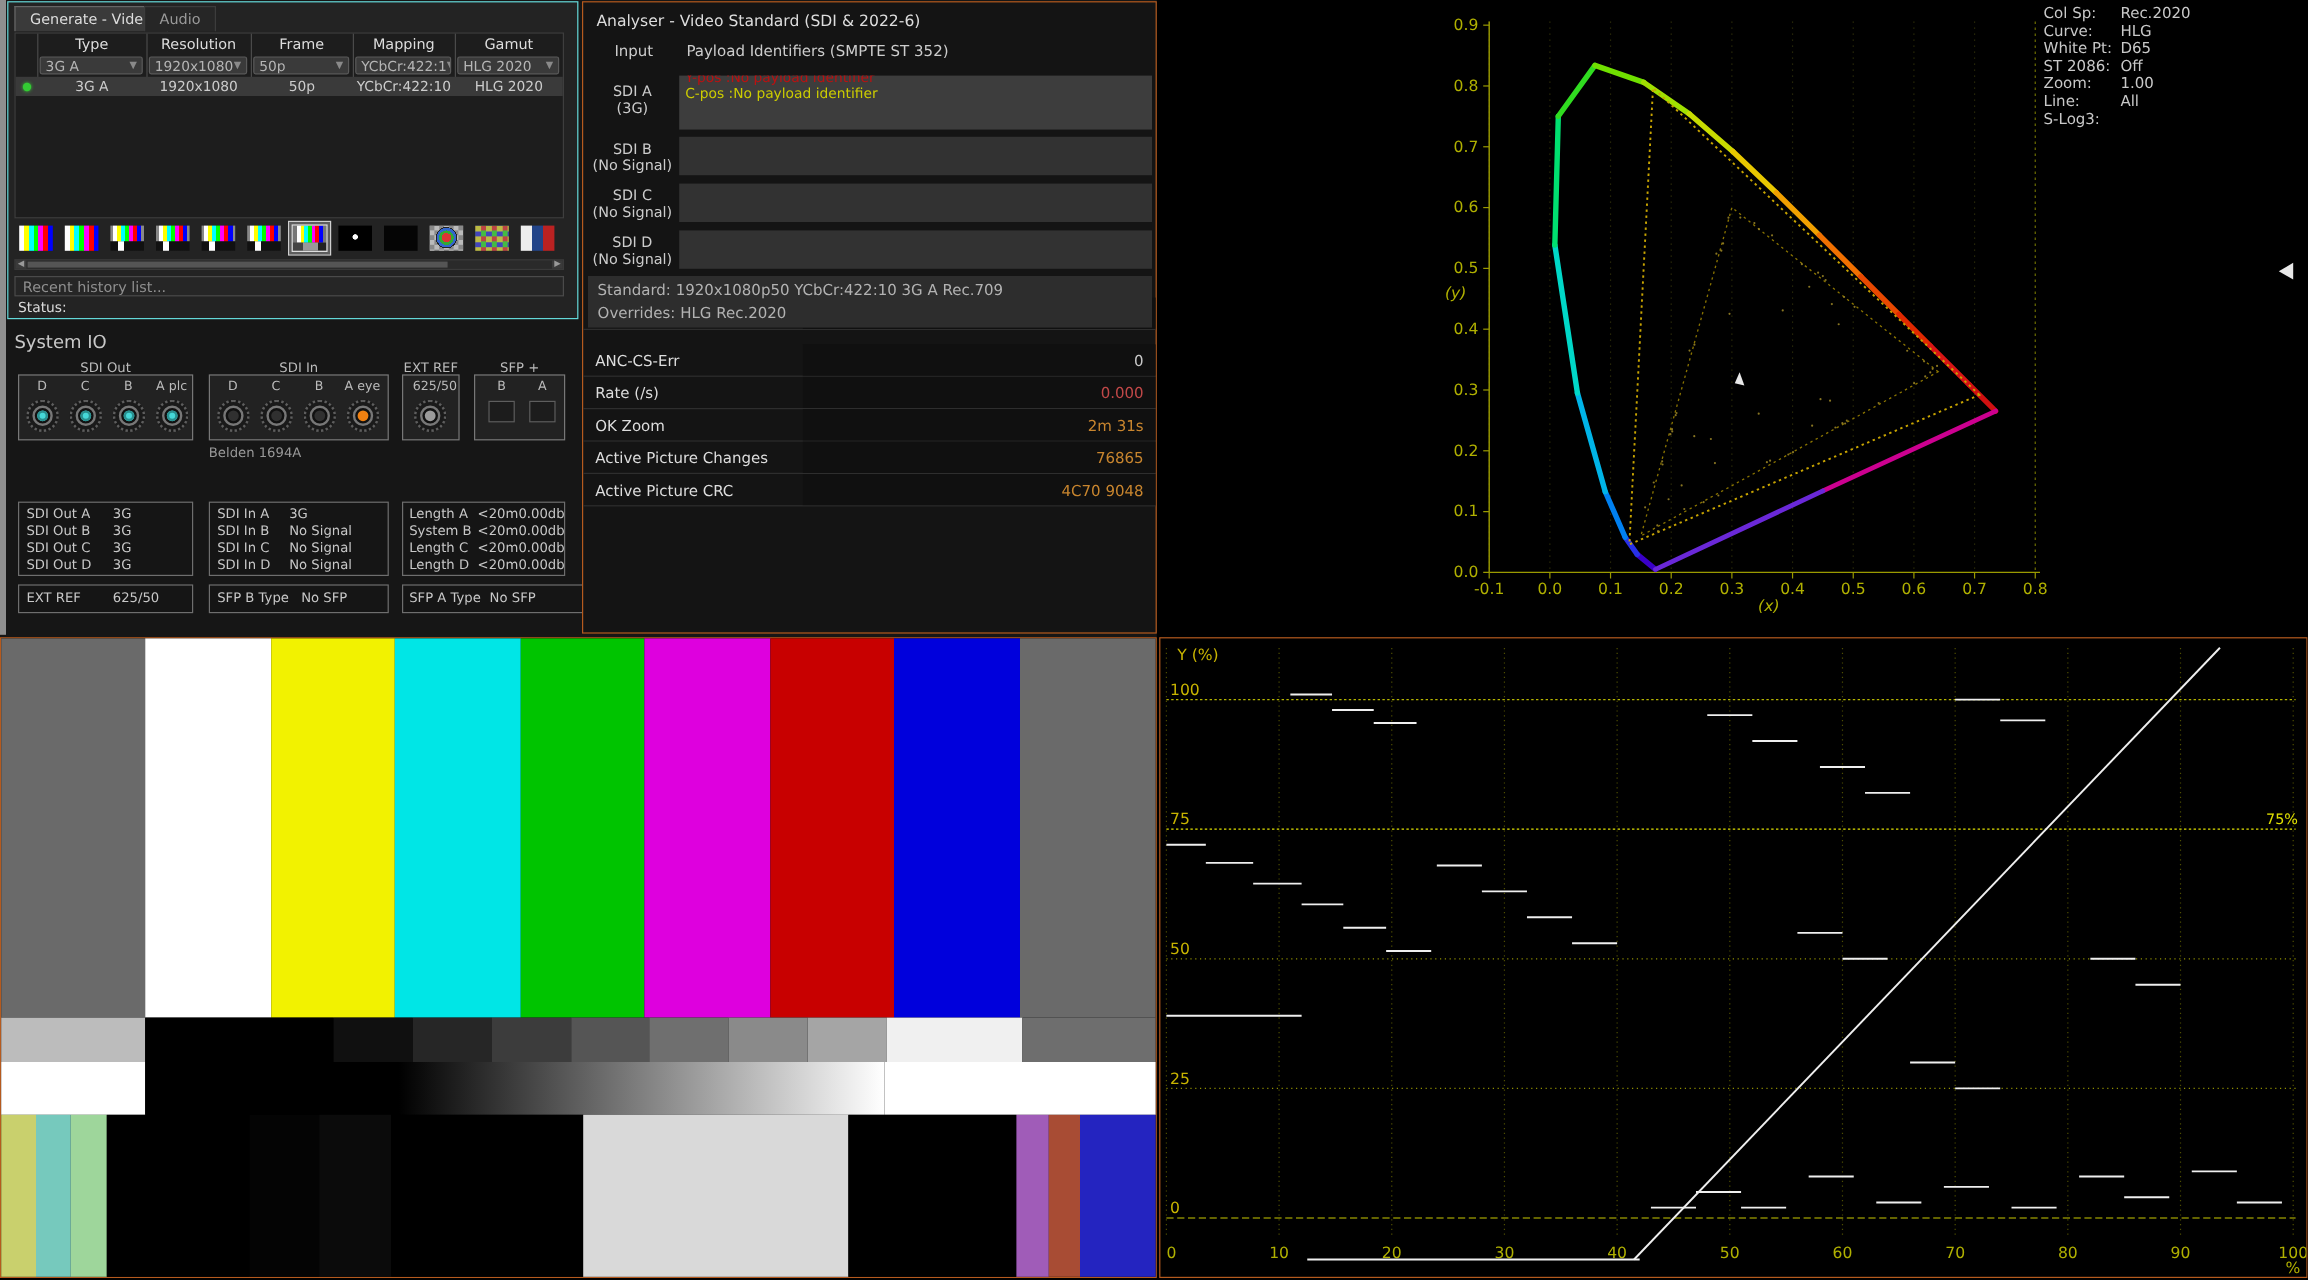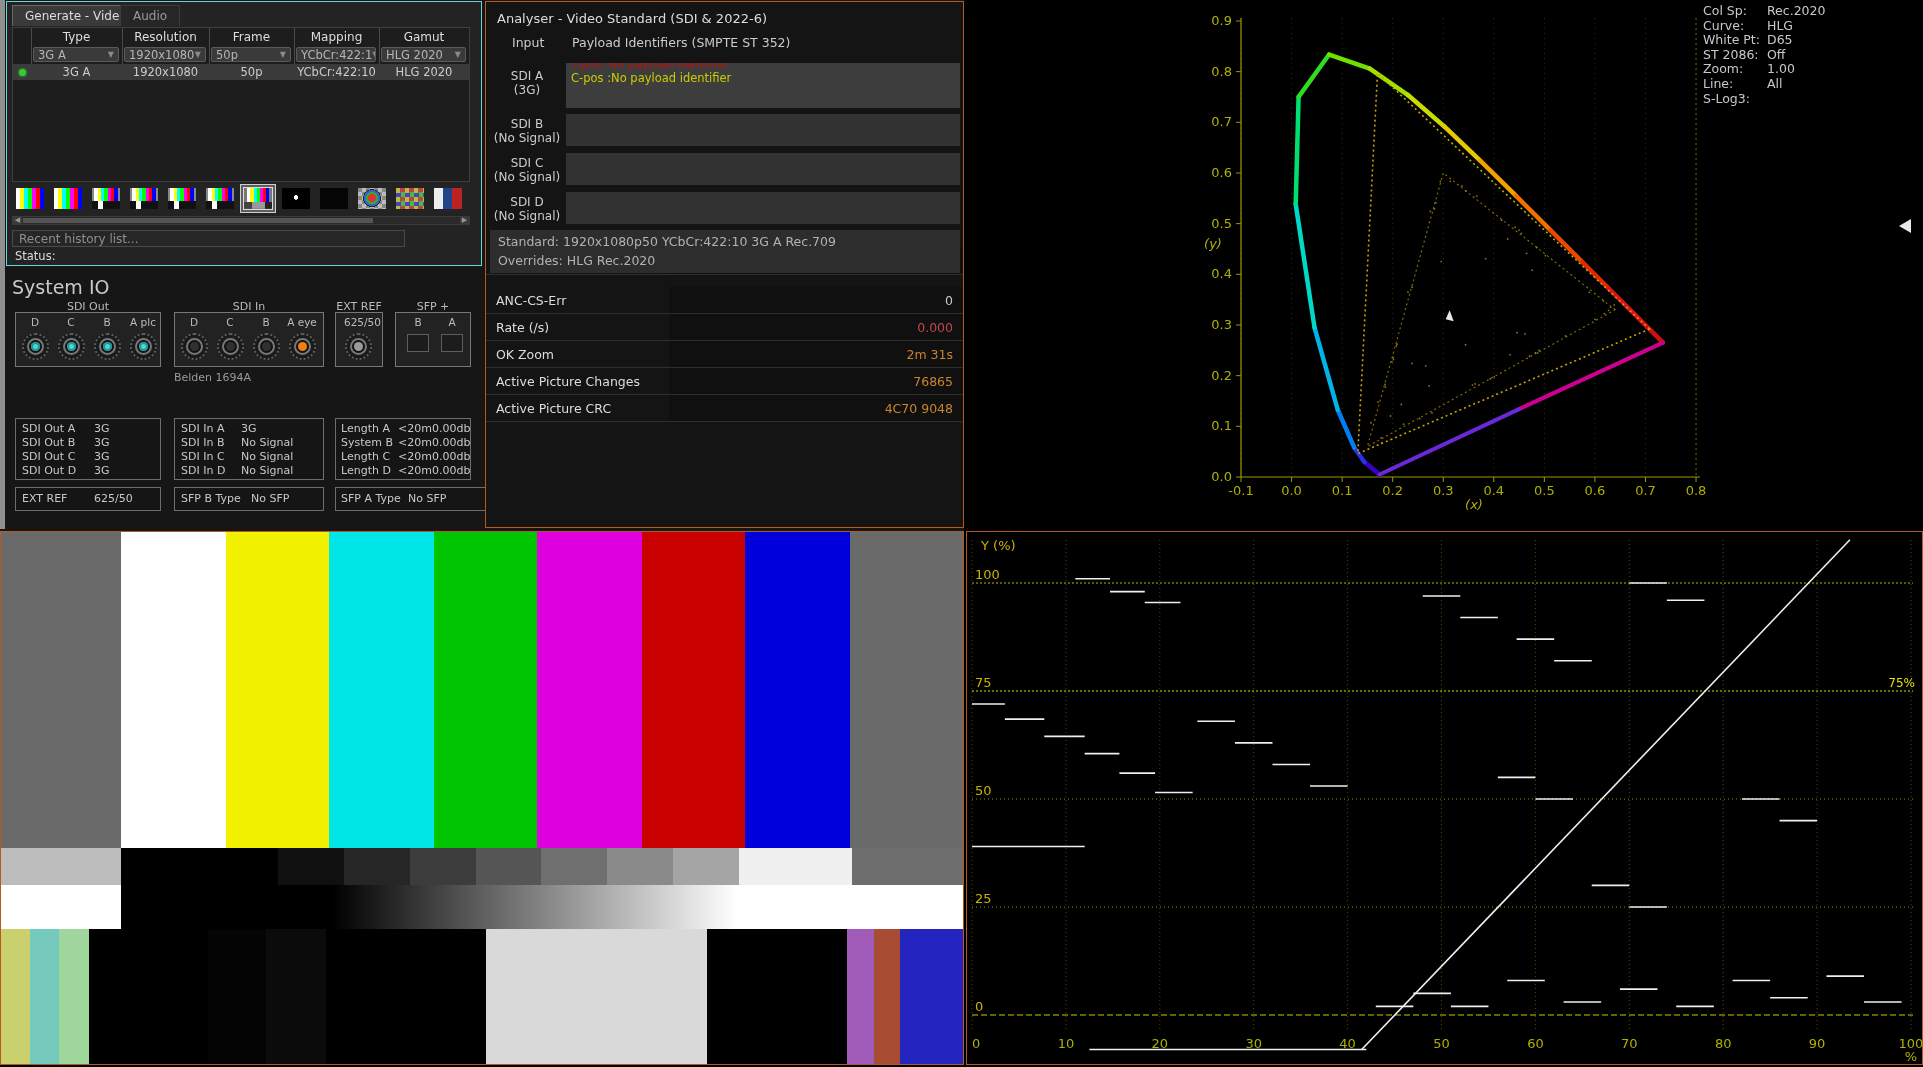--- a/index.html
+++ b/index.html
@@ -40,26 +40,26 @@
     linear-gradient(90deg,#444 0 30%,#999 30% 75%,#222 75% 100%) bottom/100% 32% no-repeat; }
   .th-blackdot { background:#000 radial-gradient(circle 2px at 50% 45%,#fff 0 2px,transparent 2.5px); }
   .th-black { background:#050505; }
   .th-testcard { background:radial-gradient(circle at 50% 48%,#d33 0 22%,#3a3 22% 34%,#36c 34% 46%,#222 46% 50%,transparent 50%),
      repeating-conic-gradient(#bbb 0% 25%,#888 25% 50%) 0 0/8px 8px; }
   .th-checker { background:repeating-conic-gradient(#b44 0% 25%,#4b4 25% 50%,#44b 50% 75%,#bb4 75% 100%) 0 0/9px 9px; }
   .th-flag { background:linear-gradient(90deg,#eee 0 33%,#248 33% 66%,#b22 66% 100%); }
   #gen-scroll { position:absolute; left:5px; top:214px; width:458px; height:9px; background:#2a2a2a; border:1px solid #3a3a3a; }
   #gen-scroll .arrow { position:absolute; top:0; width:9px; height:7px; color:#999; font-size:7px; line-height:7px; text-align:center; background:#3a3a3a; }
   #gen-thumbtrack { position:absolute; left:10px; top:1px; width:350px; height:5px; background:#555; }
-  #gen-recent { position:absolute; left:5px; top:228px; width:393px; height:17px; border:1px solid #4a4a4a; background:#262626;
+  #gen-recent { position:absolute; left:5px; top:228px; width:458px; height:17px; border:1px solid #4a4a4a; background:#262626;
     color:#8f8f8f; font-size:12px; padding:1px 6px; }
   #gen-status { position:absolute; left:5px; top:247px; width:458px; height:15px; color:#ddd; font-size:11.5px; padding-left:3px; }
 
   
-  #sysio-title { left:12px; top:276px; font-size:19px; color:#c8c8c8; }
+  #sysio-title { left:12px; top:276px; font-size:15px; color:#c8c8c8; }
   .io-grouplabel { position:absolute; top:300px; font-size:11px; color:#bbb; text-align:center; }
   .io-box { position:absolute; top:312px; height:55px; border:1px solid #777; background:#222; }
   .io-portlabel { position:absolute; top:316px; font-size:10.5px; color:#bbb; text-align:center; width:30px; }
   .bnc { position:absolute; top:333px; width:27px; height:27px; border-radius:50%; background:#1a1a1a;
     border:2px dotted #5e5e5e; display:flex; align-items:center; justify-content:center; }
   .bnc .mid { width:17px; height:17px; border-radius:50%; border:2px solid #777; display:flex; align-items:center; justify-content:center; background:#111; }
   .bnc .core { width:9px; height:9px; border-radius:50%; }
   .core-cyan { background:#45d8d8; box-shadow:0 0 0 2px #2a8f8f inset; }
   .core-dark { background:#303030; }
   .core-orange { background:#f08010; }

